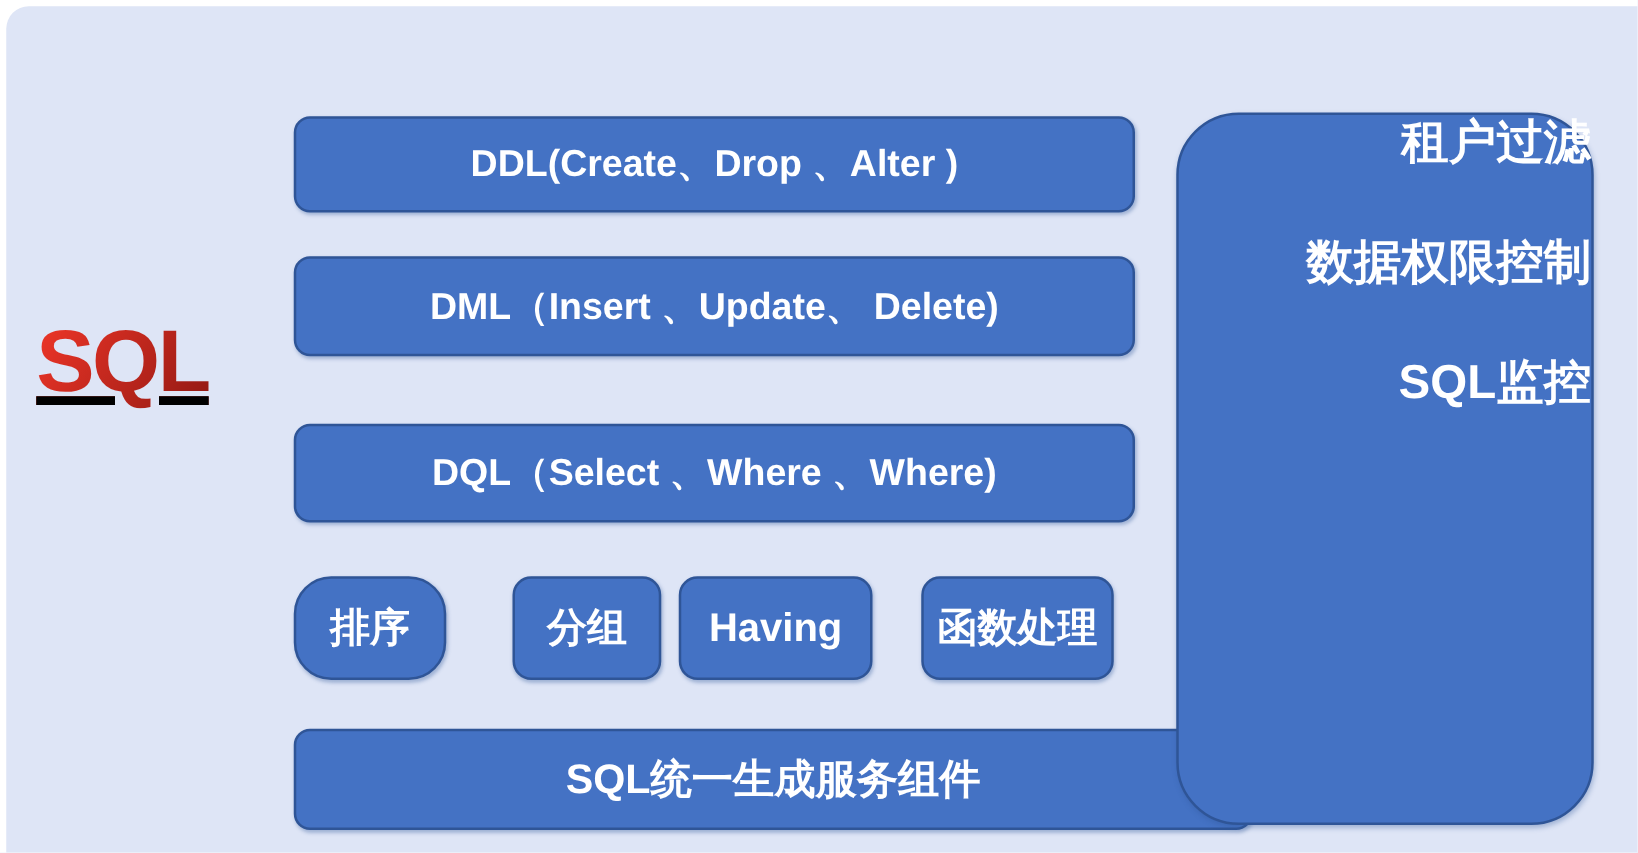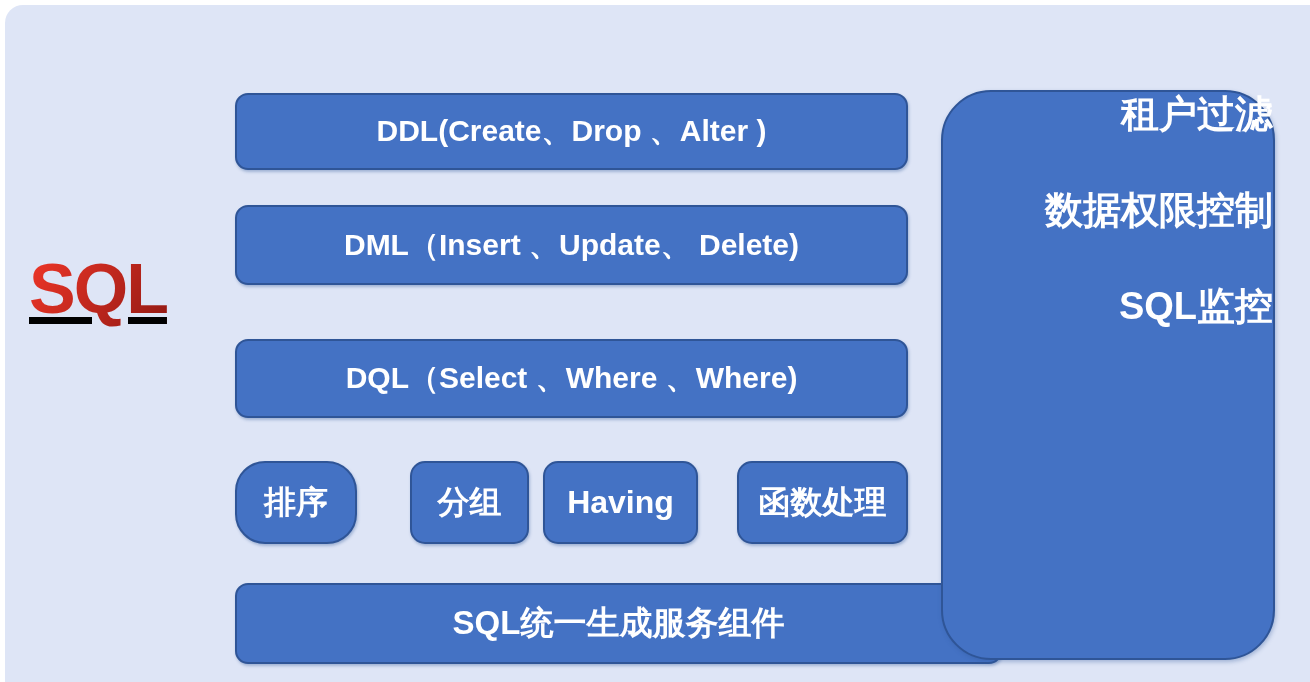--- a/index.html
+++ b/index.html
@@ -39,21 +39,21 @@
     white-space:nowrap;
   }
   .stmt{left:230px;width:673px;height:77px;font-size:30px;}
   .box-ddl{top:88px;}
   .box-dml{top:200px;height:80px;}
   .box-dql{top:334px;height:79px;}
   .clause{top:456px;height:83px;font-size:32px;border-radius:15px;}
   .box-sort{left:230px;width:122px;border-radius:30px;}
   .box-group{left:378px;width:119px;margin-left:27px;}
   .box-having{left:538px;width:155px;}
-  .box-func{left:732px;width:171px;}
+  .box-func{left:732px;width:154px;}
   .box-bottom{left:230px;top:578px;width:767px;height:81px;font-size:33px;}
   .side-panel{
     position:absolute;left:936px;top:85px;width:334px;height:570px;
     background:var(--box_fill);
     border:2px solid var(--box_border);
     border-radius:50px;
     display:flex;flex-direction:column;align-items:flex-end;
     gap:52px;
     box-shadow:1px 2px 4px rgba(47,85,151,0.35);
   }

